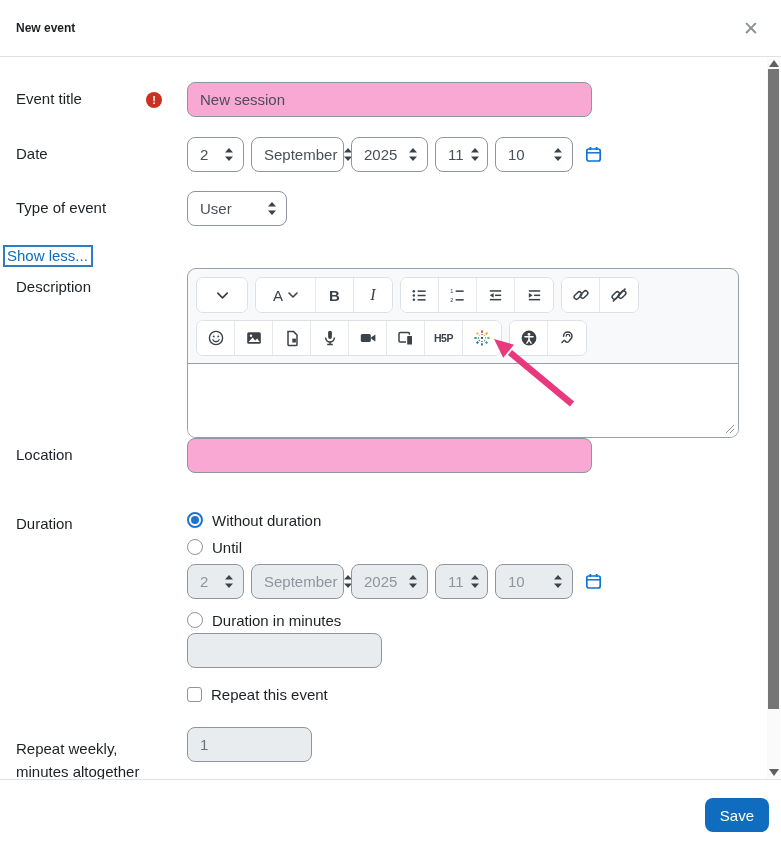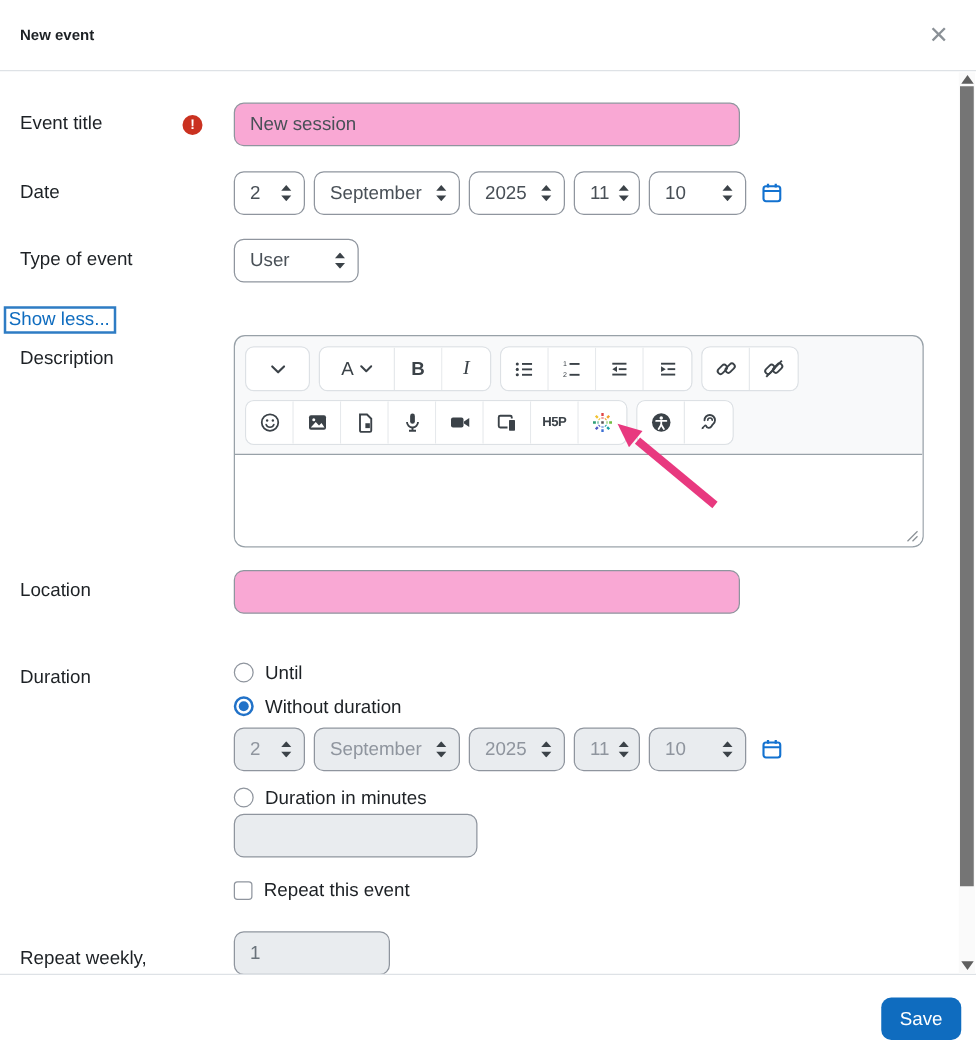--- a/index.html
+++ b/index.html
@@ -23,21 +23,21 @@
   .text-input{width:405px;height:35px;box-sizing:border-box;border:1px solid #8f959e;border-radius:8px;padding:0 12px;font-size:15px;color:#495057;background:#f9a8d4;font-family:inherit;outline:none;}
   .text-input.disabled{background:#e9ecef;color:#6a737b;}
   .input-minutes{width:195px;}
   .input-repeat{width:125px;}
 
   
   .date-row{display:flex;align-items:center;gap:7px;}
   .sel{height:35px;box-sizing:border-box;border:1px solid #8f959e;border-radius:8px;background:#fff;display:flex;align-items:center;justify-content:space-between;padding:0 9px 0 12px;font-size:15px;color:#495057;cursor:pointer;}
   .sel.disabled{background:#e9ecef;color:#8f959e;cursor:default;}
   .sel .updown{flex:0 0 auto;margin-left:6px;}
-  .w-day{width:57px;}.w-month{width:117px;}.w-year{width:77px;}.w-hour{width:53px;}.w-min{width:78px;}.w-type{width:100px;}
+  .w-day{width:57px;}.w-month{width:93px;}.w-year{width:77px;}.w-hour{width:53px;}.w-min{width:78px;}.w-type{width:100px;}
   .cal-btn{border:none;background:none;padding:0;margin-left:4px;cursor:pointer;display:flex;align-items:center;}
 
   
   .show-less-row{margin:0 0 1px 3px;}
   .show-less{display:inline-block;color:#0f6cbf;font-size:15px;border:2px solid #2e7cc4;padding:0 3px 1px 2px;cursor:pointer;}
 
   
   .editor{width:552px;box-sizing:border-box;border:1px solid #98a1a8;border-radius:9px;background:#f8f9fa;overflow:hidden;}
   .tb{padding:8px 8px 0 8px;}
   .tb-row{display:flex;gap:7px;margin-bottom:7px;}
@@ -155,21 +155,21 @@
               <polygon points="5,13 9,8.4 1,8.4" fill="#3b4248"></polygon>
             </svg>
         </div>
       </div>
     </div>
 
     <div class="show-less-row">
       <a class="show-less">Show less...</a>
     </div>
 
-    <div class="form-row" style="margin-bottom:18px;">
+    <div class="form-row" style="">
       <div class="col-label" style="padding-top:10px;">Description</div>
       <div class="col-field">
         <div class="editor">
           <div class="tb">
             <div class="tb-row">
               <div class="tb-group">
                 <button class="tb-btn wide">
                   <svg width="17" height="17" viewBox="0 0 18 18" fill="none">
                       <polyline points="4,6.5 9,11.5 14,6.5" stroke="#3b4248" stroke-width="1.8" stroke-linecap="round" stroke-linejoin="round"></polyline>
                     </svg>
@@ -337,26 +337,26 @@
       <div class="col-label">Location</div>
       <div class="col-field">
         <input class="text-input" value="" style="">
       </div>
     </div>
 
     <div class="form-row" style="margin-bottom:17px;">
       <div class="col-label" style="padding-top:5px;">Duration</div>
       <div class="col-field">
         <div class="radio-line">
+          <span class="radio checked"></span>
+          <span>Without duration</span>
+        </div>
+        <div class="radio-line">
           <span class="radio"></span>
           <span>Until</span>
-        </div>
-        <div class="radio-line">
-          <span class="radio checked"></span>
-          <span>Without duration</span>
         </div>
         <div class="date-row" style="margin-bottom:11px;">
           <div class="sel disabled w-day">
             <span>2</span>
             <svg class="updown" width="10" height="13" viewBox="0 0 10 13">
                 <polygon points="5,0 9,4.6 1,4.6" fill="#3b4248"></polygon>
                 <polygon points="5,13 9,8.4 1,8.4" fill="#3b4248"></polygon>
               </svg>
           </div>
           <div class="sel disabled w-month">

